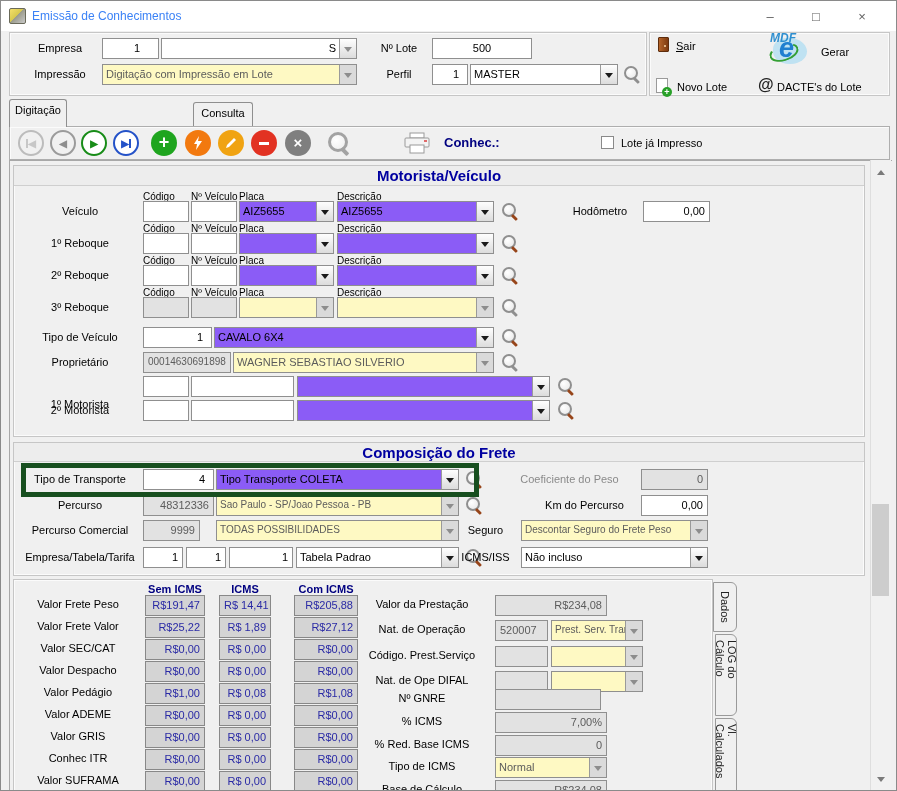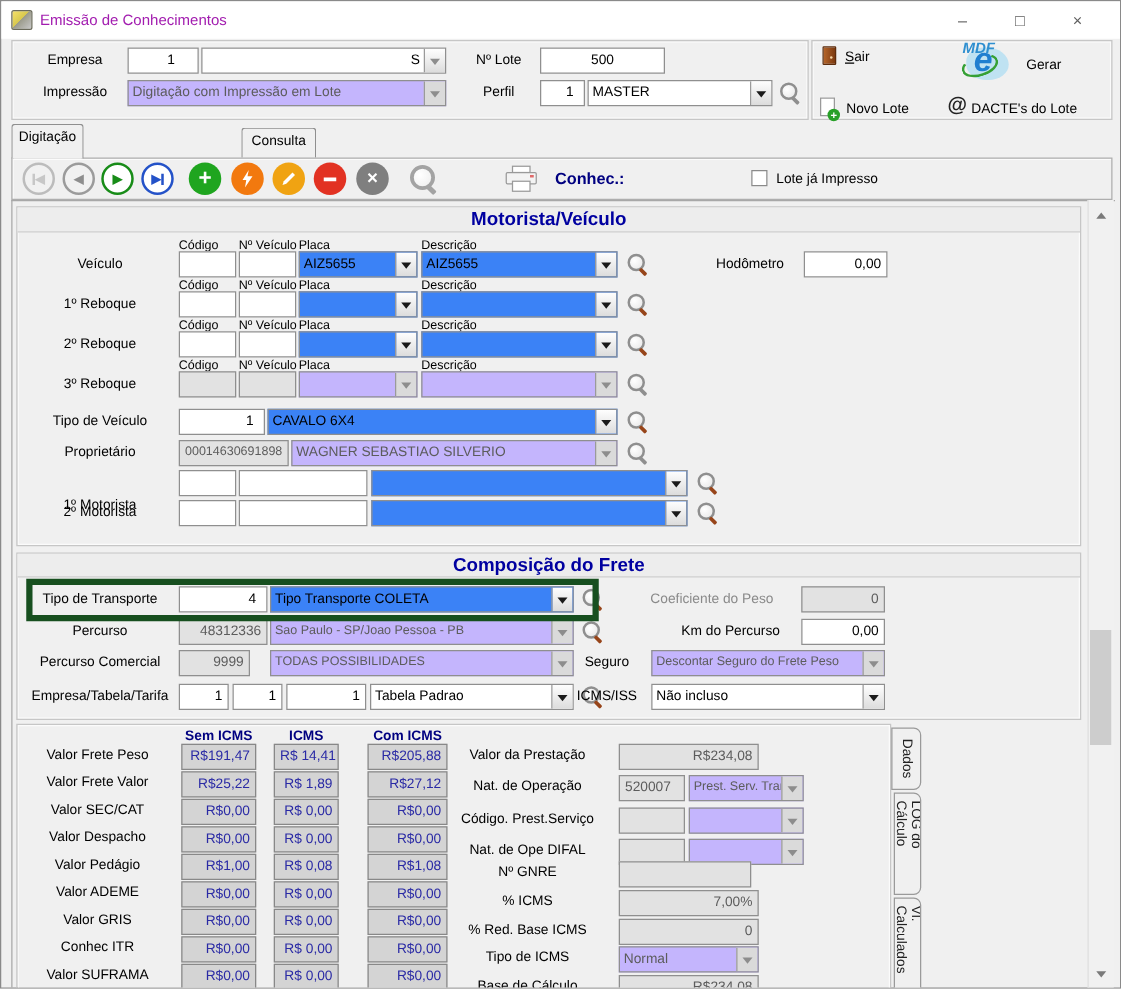--- a/index.html
+++ b/index.html
@@ -1,20 +1,20 @@
 <!DOCTYPE html>
 <html><head>
 <meta charset="utf-8">
 <style>
 *{margin:0;padding:0;box-sizing:border-box;font-family:"Liberation Sans",sans-serif}
 html,body{width:897px;height:791px}
 .win{position:relative;width:897px;height:791px;background:#f0f0f0;border:1px solid #8a8a8a;overflow:hidden}
 .a{position:absolute}
 .titlebar{position:absolute;left:0;top:0;width:100%;height:30px;background:#ffffff}
-.apptitle{font-size:12px;color:#a21caf;white-space:nowrap}
+.apptitle{font-size:12px;color:#3b82f6;white-space:nowrap}
 .winbtn{position:absolute;top:0;width:46px;height:30px;display:flex;align-items:center;justify-content:center;font-size:13px;color:#5f5f5f;cursor:pointer}
 .appicon{width:17px;height:16px;background:linear-gradient(135deg,#f5e06a 0%,#d8c94f 45%,#9a9a8a 46%,#c9c9c9 100%);border:1px solid #6a6a5a;border-radius:2px}
 .gbox{position:absolute;border:1px solid #c6c6c6;box-shadow:inset 0 0 0 1px #fbfbfb}
 .band{position:absolute;background:#ededed;border-bottom:1px solid #cfcfcf}
 .sechead{position:absolute;font-size:15px;font-weight:bold;color:#0000A0;text-align:center;white-space:nowrap}
 .lab{position:absolute;font-size:11px;color:#000;white-space:nowrap}
 .lab.r{text-align:center}
 .lab.small{font-size:10px}
 .lab.gray{color:#8a8a8a}
 .navy{color:#000080;font-weight:bold}
@@ -22,22 +22,22 @@
 .inp.r{text-align:right}
 .inp.c{text-align:center}
 .inp.dis{background:#e2e2e2;color:#5c5c5c}
 .inp.money{background:#d4d4d4;color:#2a2aa5;text-align:right;border:1px solid #888}
 .inp.f10{font-size:10px}
 .combo{position:absolute;height:21px;display:flex;background:#fff;border:1px solid #8f8f8f;font-size:11px;overflow:hidden}
 .combo .ct{flex:1;padding:3px 3px;white-space:nowrap;overflow:hidden;color:#000}
 .combo .ct.end{text-align:right}
 .combo .cb{width:17px;border-left:1px solid #9a9a9a;background:linear-gradient(#fefefe,#dcdcdc);display:flex;align-items:center;justify-content:center;flex:none;cursor:pointer}
 .combo .da{width:0;height:0;border:4px solid transparent;border-top:5px solid #1a1a1a;margin-top:5px}
-.combo.yellow{background:#3b82f6}
-.combo.dis{background:#c4b5fd}
+.combo.yellow{background:#8b5cf6}
+.combo.dis{background:#fef9c3}
 .combo.dis .ct{color:#5c5c5c}
 .combo.dis .cb{background:#dadada}
 .combo.dis .da{border-top-color:#8d8d8d}
 .combo.f10 .ct{font-size:10px}
 .mag{position:absolute;width:18px;height:18px;cursor:pointer}
 .mag::before{content:"";position:absolute;left:1px;top:1px;width:10px;height:10px;border:2px solid #8f8f8f;border-radius:50%;background:radial-gradient(circle at 35% 35%,#fff,#e6e6e6)}
 .mag::after{content:"";position:absolute;left:12px;top:12px;width:7px;height:3px;background:#97451a;border-radius:1px;transform:rotate(45deg);transform-origin:0 0}
 .mag.gray::after{background:#8f8f8f}
 .tab{position:absolute;background:#f0f0f0;border:1px solid #8f8f8f;border-bottom:none;border-radius:3px 3px 0 0;font-size:11px;display:flex;align-items:flex-start;justify-content:center;padding-top:4px;cursor:pointer}
 .tab.active{z-index:3;background:#f0f0f0}

